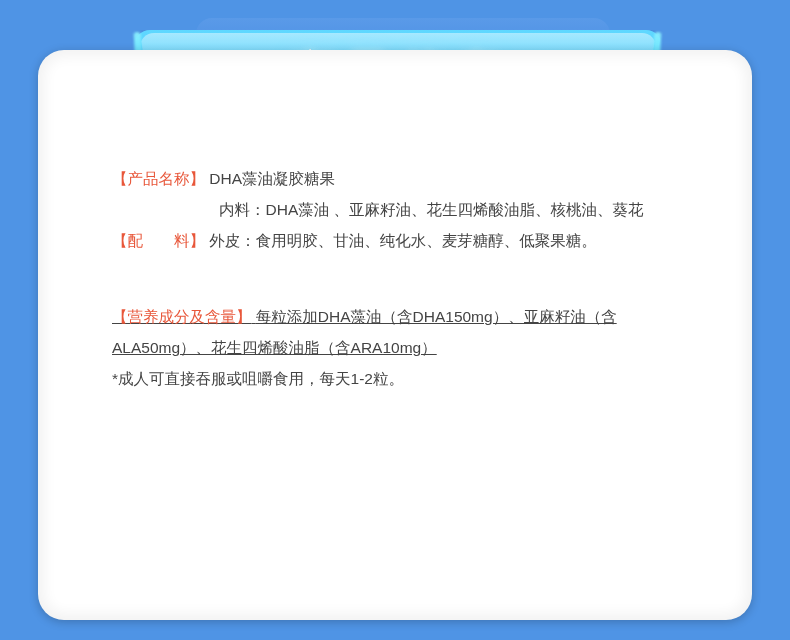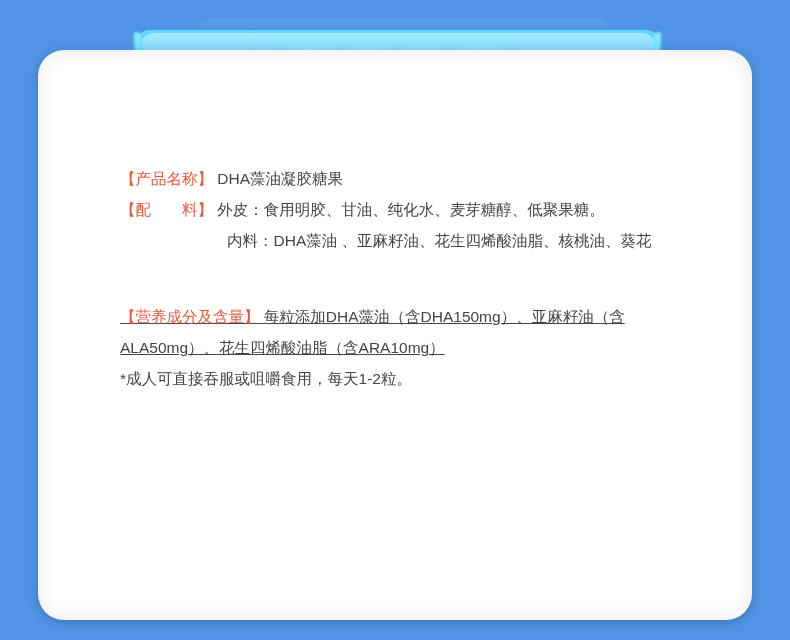--- a/index.html
+++ b/index.html
@@ -111,21 +111,21 @@
     text-shadow:
       0 0 9px rgba(190,245,255,0.95),
       0 0 16px rgba(150,230,255,0.75),
       0 2px 3px rgba(20,120,190,0.35);
     white-space: nowrap;
   }
 
   
   .content {
     position: absolute;
-    left: 120px;
+    left: 112px;
     top: 163px;
     width: 600px;
     color: #444444;
     font-size: 15.5px;
     line-height: 31px;
   }
   .row {
     white-space: nowrap;
   }
   .block-gap {
@@ -171,26 +171,26 @@
   <div class="card"></div>
 
   <div class="content">
 
     <div class="row">
       <span class="label">【产品名称】</span>
       <span class="val">DHA藻油凝胶糖果</span>
     </div>
 
     <div class="row">
+      <span class="indent"></span><span class="val">内料：DHA藻油 、亚麻籽油、花生四烯酸油脂、核桃油、葵花</span>
+    </div>
+
+    <div class="row">
       <span class="label">【配　　料】</span>
       <span class="val">外皮：食用明胶、甘油、纯化水、麦芽糖醇、低聚果糖。</span>
-    </div>
-
-    <div class="row">
-      <span class="indent"></span><span class="val">内料：DHA藻油 、亚麻籽油、花生四烯酸油脂、核桃油、葵花</span>
     </div>
 
 
     <div class="block-gap"></div>
 
 
     <div class="para">
       <span class="label-wide">【营养成分及含量】</span>
       <span class="val">每粒添加DHA藻油（含DHA150mg）、亚麻籽油（含ALA50mg）、花生四烯酸油脂（含ARA10mg）</span>
     </div>

